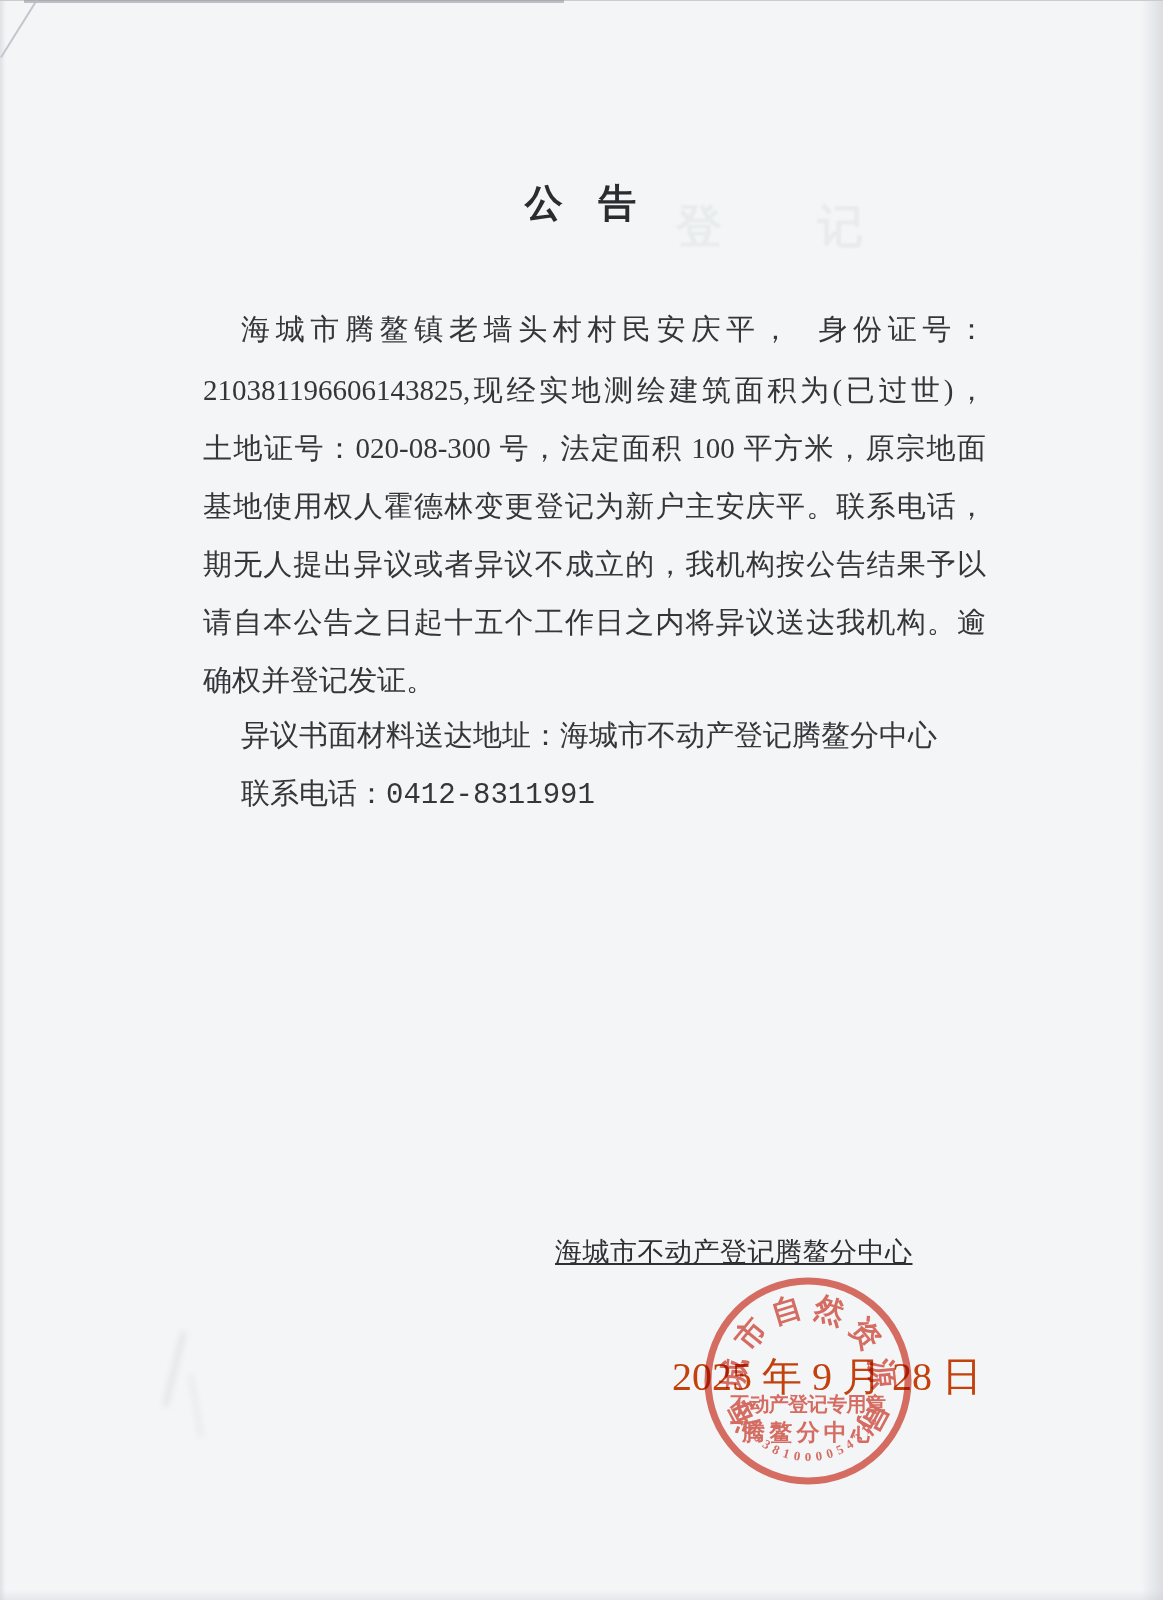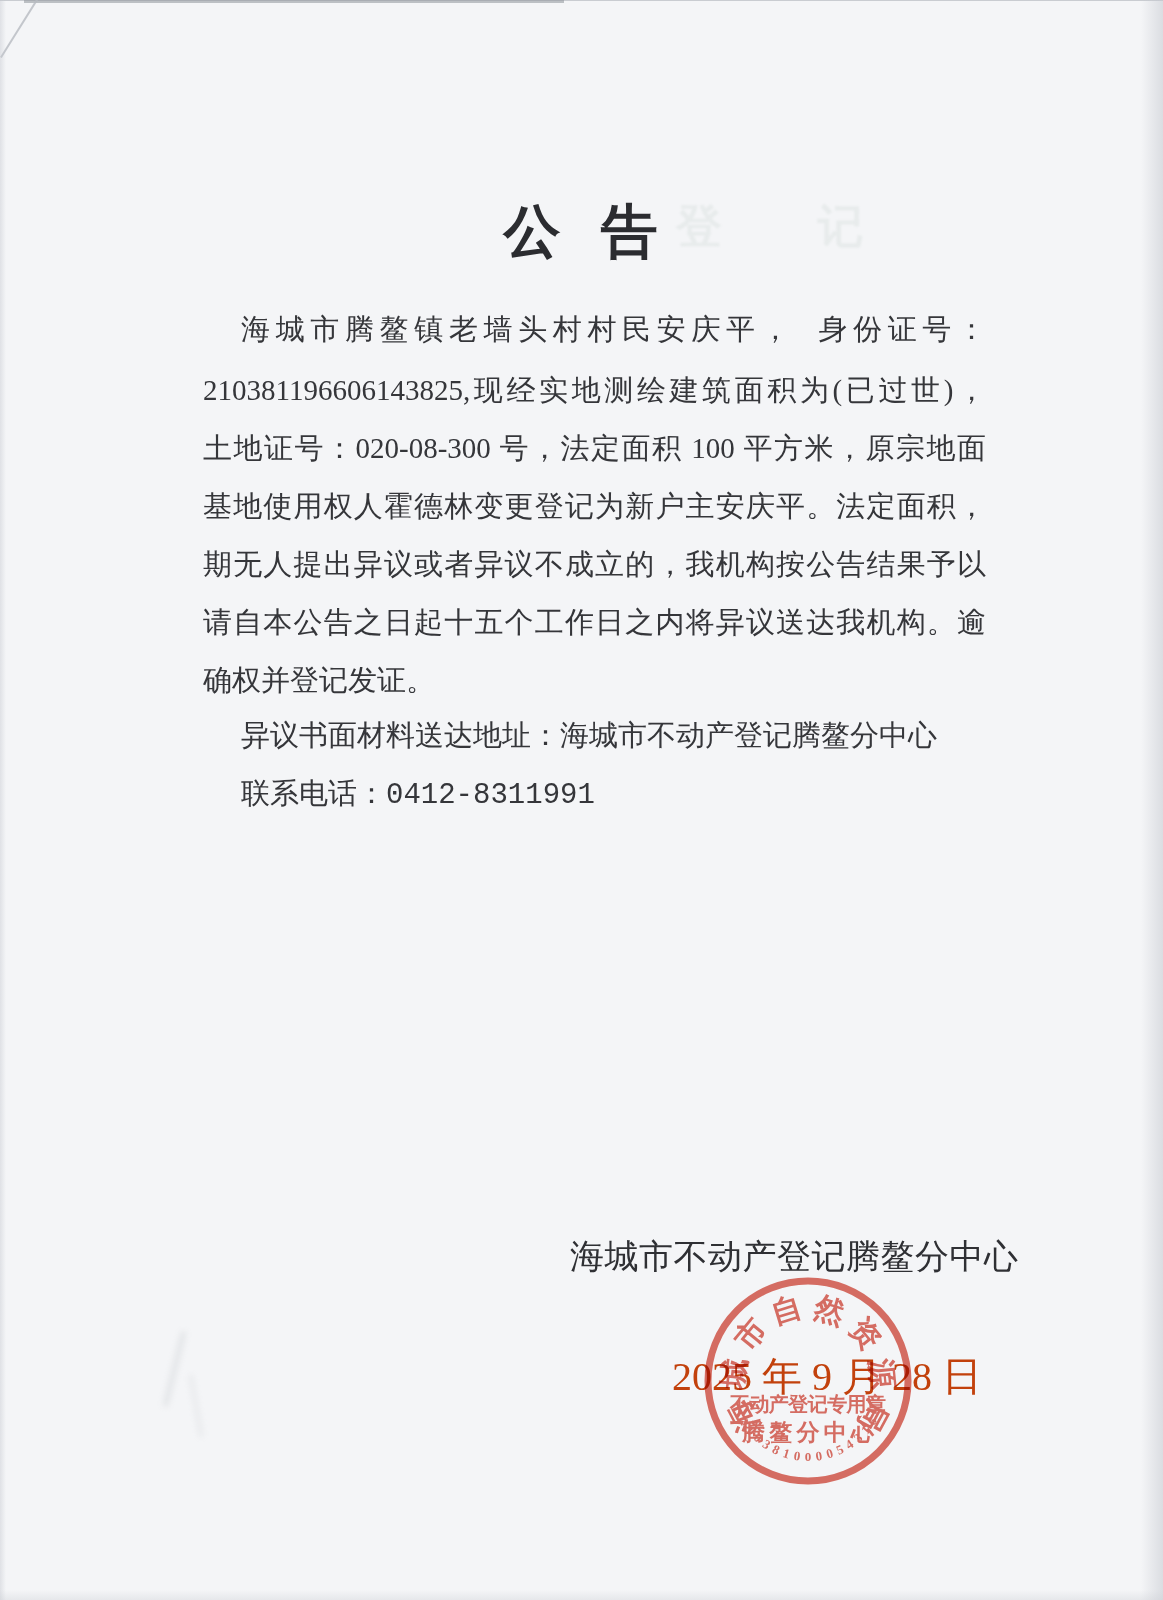--- a/index.html
+++ b/index.html
@@ -25,37 +25,37 @@
   .smudge .s2{left:44px;top:52px;width:4px;height:64px;opacity:.16;transform:rotate(-10deg);}
   .ghost{
     position:absolute;left:676px;top:196px;
     font-size:46px;font-weight:bold;letter-spacing:42px;
     color:#7e9a8c;opacity:.10;filter:blur(1px);z-index:0;
     white-space:nowrap;
   }
   
   .doc-title{
     position:absolute;top:178px;left:0;right:0;
-    margin:16px;text-align:center;
-    font-size:57px;font-weight:bold;color:#2b2c30;
+    margin:0;text-align:center;
+    font-size:38px;font-weight:bold;color:#2b2c30;
     word-spacing:22px;letter-spacing:2px;
     z-index:1;
   }
   .body-block{
     position:absolute;left:203px;top:303px;width:783px;
     font-size:29px;line-height:58px;
     z-index:1;
   }
   .body-block p{margin:0;}
   .line-justify{text-align:justify;text-align-last:justify;}
   .line-indent{text-indent:38px;font-family:Liberation Mono, monospace;}
   .signature{
-    position:absolute;left:570px;top:1234px;
-    font-size:34px;letter-spacing:.5px;color:#2f3034;
-    white-space:nowrap;z-index:1;
+    position:absolute;left:555px;top:1234px;
+    font-size:27px;letter-spacing:.5px;color:#2f3034;
+    white-space:nowrap;z-index:1;text-decoration:underline;
   }
   .date-line{
     position:absolute;left:672px;top:1349px;
     font-size:40px;color:#c2410c;white-space:nowrap;z-index:3;
   }
   .seal{
     position:absolute;left:692px;top:1265px;width:232px;height:232px;
     z-index:4;mix-blend-mode:multiply;opacity:.85;
   }
   .seal text{font-family:"Liberation Serif","DejaVu Serif",serif;font-weight:bold;}
@@ -76,21 +76,21 @@
       <div class="s2"></div>
   </div>
   <div class="ghost">登 记</div>
 
   <h1 class="doc-title">公 告</h1>
 
   <div class="body-block">
     <p class="line-justify line-indent">海城市腾鳌镇老墙头村村民安庆平， 身份证号：</p>
     <p class="line-justify">210381196606143825,现经实地测绘建筑面积为(已过世)，</p>
     <p class="line-justify">土地证号：020-08-300 号，法定面积 100 平方米，原宗地面</p>
-    <p class="line-justify">基地使用权人霍德林变更登记为新户主安庆平。法定面积，</p>
+    <p class="line-justify">基地使用权人霍德林变更登记为新户主安庆平。联系电话，</p>
     <p class="line-justify">期无人提出异议或者异议不成立的，我机构按公告结果予以</p>
     <p class="line-justify">请自本公告之日起十五个工作日之内将异议送达我机构。逾</p>
     <p>确权并登记发证。</p>
     <p class="line-indent">异议书面材料送达地址：海城市不动产登记腾鳌分中心</p>
     <p class="line-indent">联系电话：0412-8311991</p>
   </div>
 
   <div class="signature">海城市不动产登记腾鳌分中心</div>
   <div class="date-line">2025 年 9 月 28 日</div>
 

